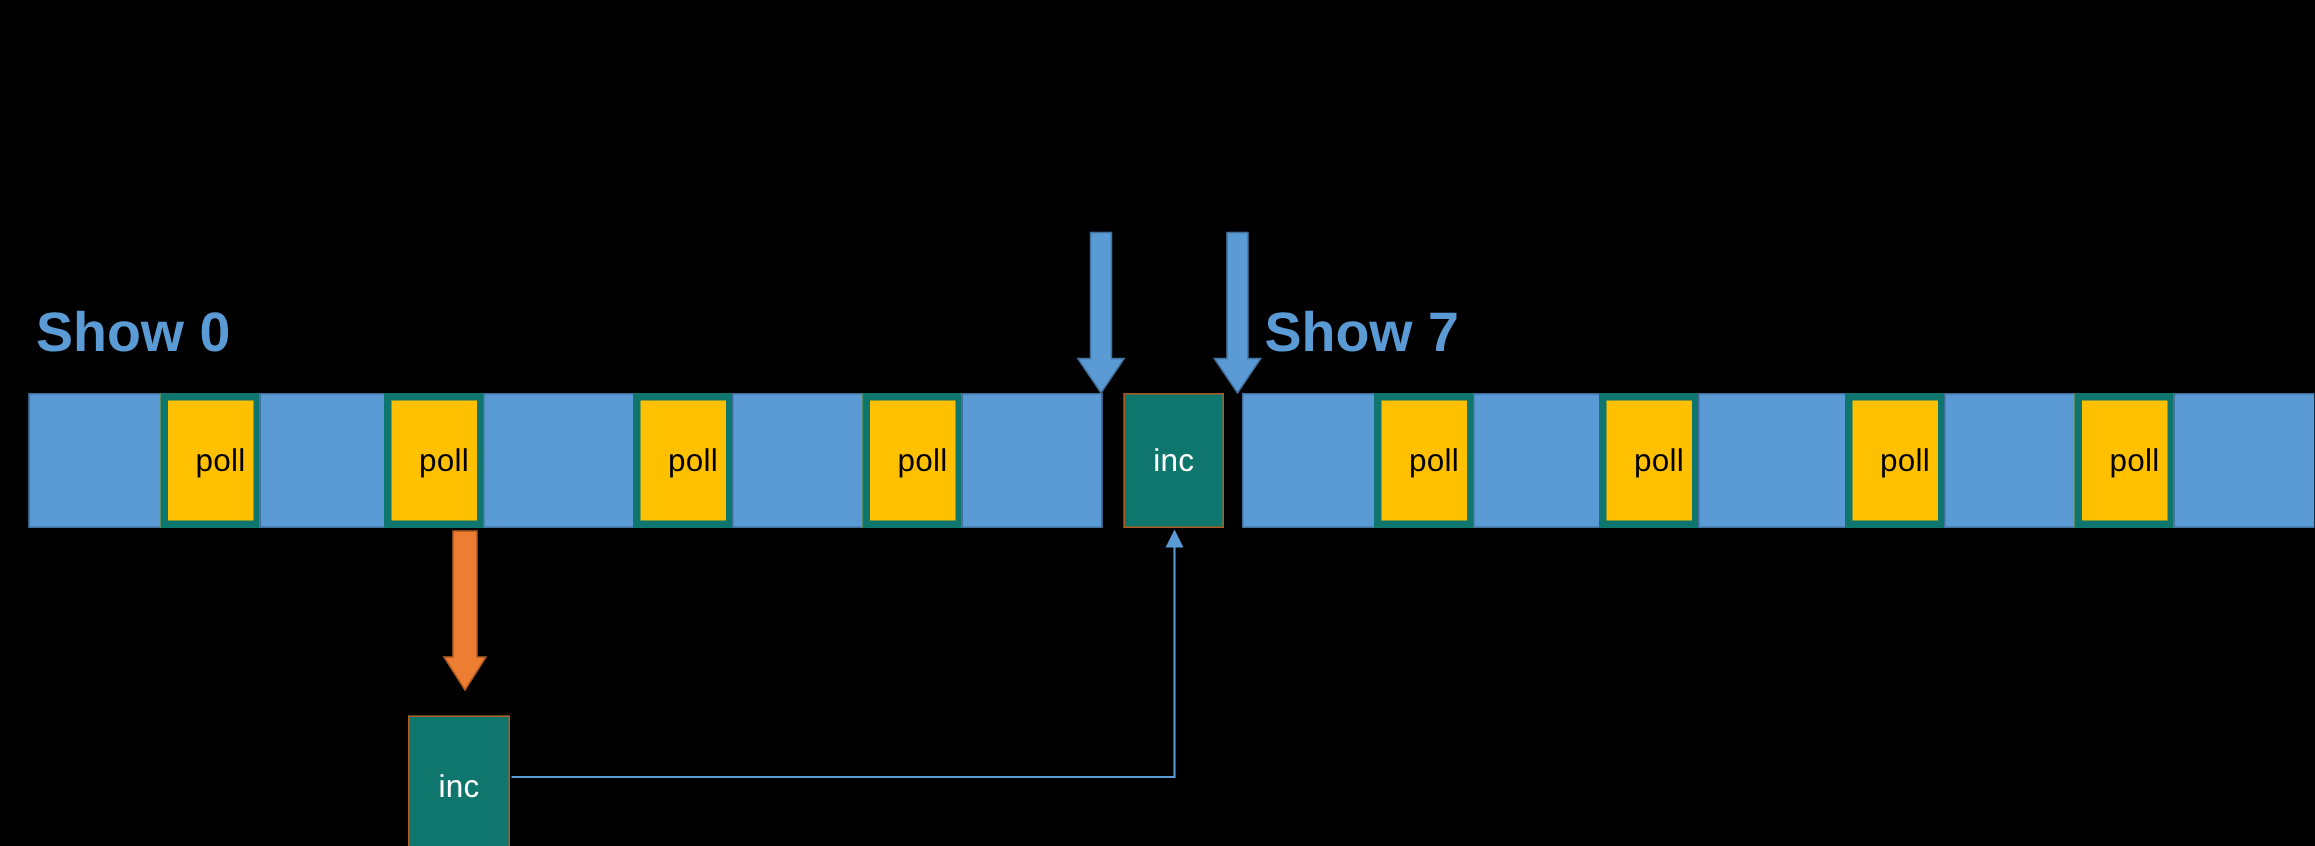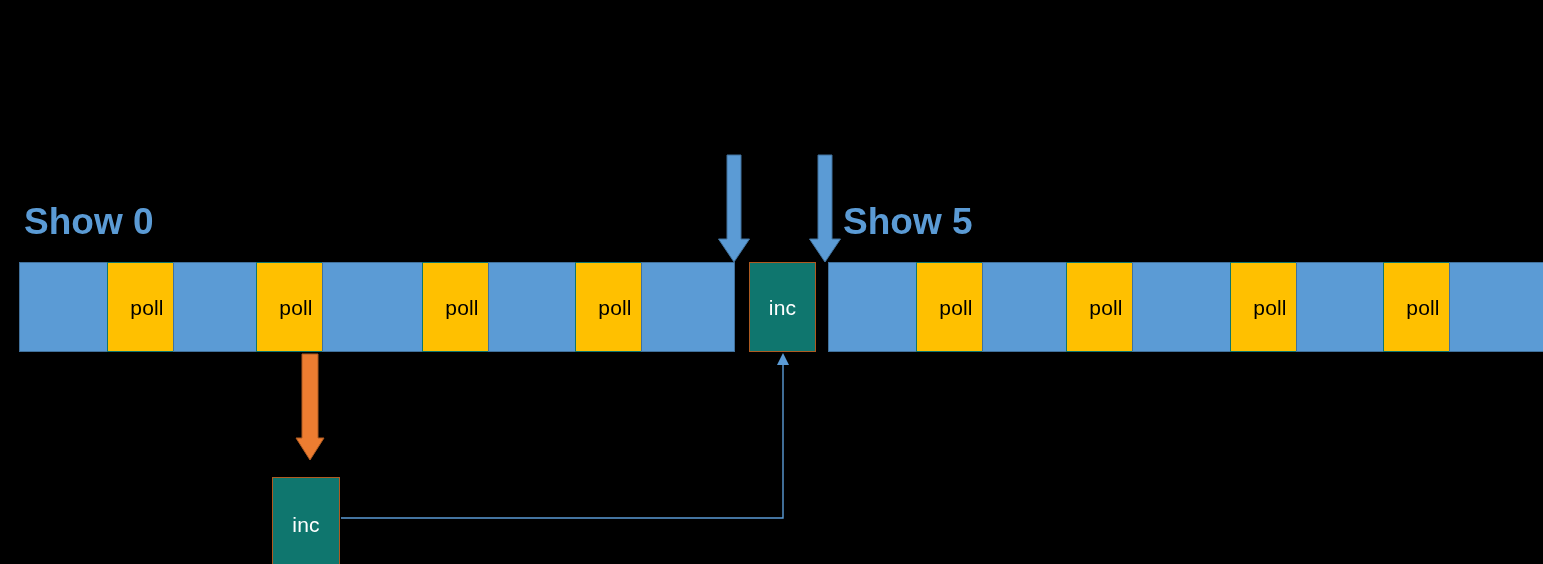--- a/index.html
+++ b/index.html
@@ -26,21 +26,21 @@
     line-height: 1;
     letter-spacing: 0.2px;
   }
   .blk-idle {
     background: #5B9BD5;
     border: 1px solid #41719C;
     color: transparent;
   }
   .blk-poll {
     background: #FFC000;
-    border: 1px solid #0f766e;
+    border: 5px solid #0f766e;
     color: #000000;
     padding-left: 13px;
   }
   .blk-inc {
     background: #0f766e;
     border: 1px solid #AE5A21;
     color: #FFFFFF;
   }
   .show-label {
     position: absolute;
@@ -55,21 +55,21 @@
     overflow: visible;
   }
 </style>
 </head>
 <body>
 
 <div id="canvas">
 
   <div class="show-label" style="left:24px; top:203px;">Show 0</div>
 
-  <div class="show-label" style="left:843px; top:203px;">Show 5</div>
+  <div class="show-label" style="left:843px; top:203px;">Show 7</div>
 
   <div id="timeline-left">
       <div class="blk blk-idle" style="left: 19px; top: 262px; width: 89px; height: 90px;"></div>
       <div class="blk blk-poll" style="left: 107px; top: 262px; width: 67px; height: 90px;">
         <span>poll</span>
       </div>
       <div class="blk blk-idle" style="left: 173px; top: 262px; width: 84px; height: 90px;"></div>
       <div class="blk blk-poll" style="left: 256px; top: 262px; width: 67px; height: 90px;">
         <span>poll</span>
       </div>

